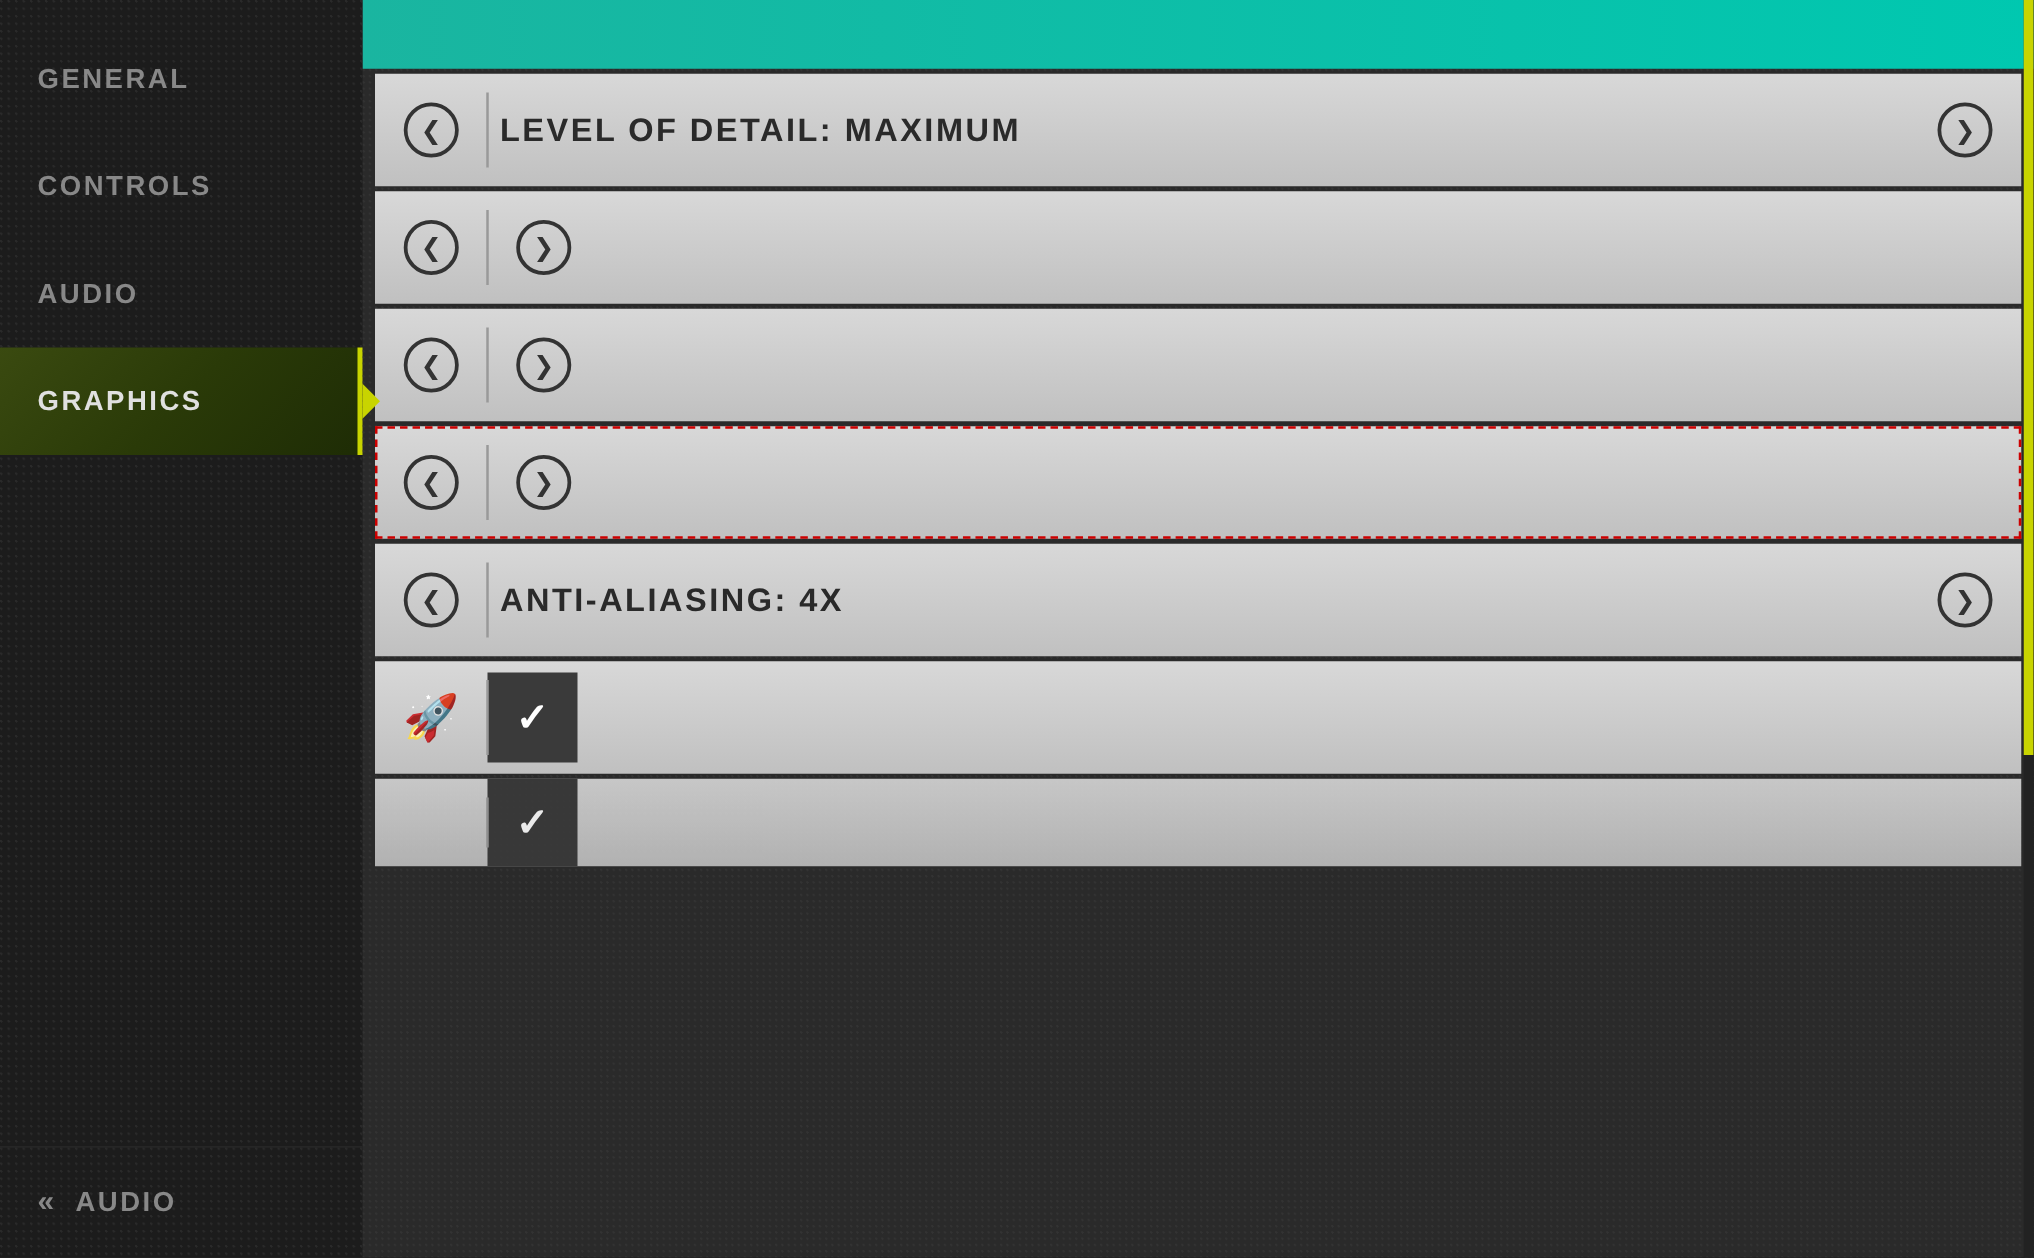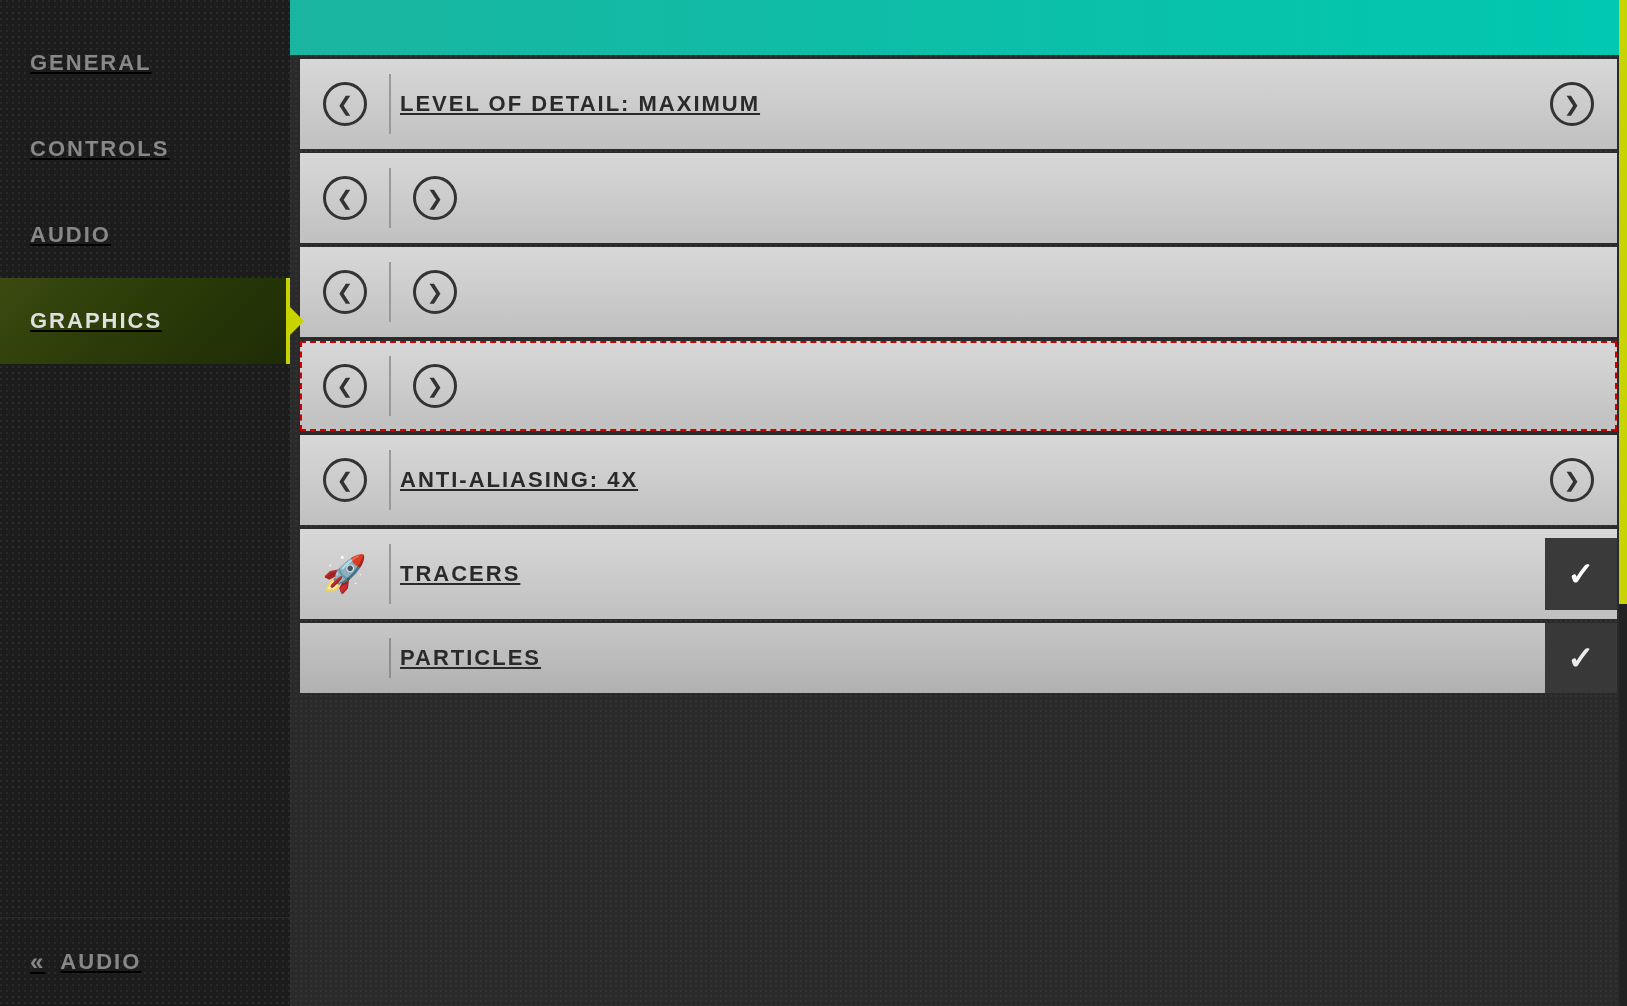--- a/index.html
+++ b/index.html
@@ -17,21 +17,20 @@
     .sidebar {
       width: 290px;
       height: 100%;
       background: #1c1c1c;
       background-image: radial-gradient(circle at 1px 1px, #2a2a2a 1px, transparent 0);
       background-size: 6px 6px;
       display: flex;
       flex-direction: column;
       position: relative;
       flex-shrink: 0;
-      text-decoration: underline;
     }
 
     .sidebar-nav {
       flex: 1;
       display: flex;
       flex-direction: column;
       justify-content: flex-start;
       padding-top: 20px;
     }
 
@@ -175,27 +174,26 @@
       display: flex;
       align-items: center;
       justify-content: center;
       font-size: 20px;
       color: #333;
       background: transparent;
     }
 
     .settings-label {
       flex: 1;
-      font-size: 22px;
+      font-size: 26px;
       font-weight: bold;
       letter-spacing: 2px;
       color: #2a2a2a;
       text-transform: uppercase;
       padding-left: 10px;
-      text-decoration: underline;
     }
 
     
     .settings-row::before {
       content: '';
       position: absolute;
       left: 89px;
       top: 15px;
       bottom: 15px;
       width: 2px;
@@ -321,30 +319,28 @@
       <span class="settings-label">ANTI-ALIASING: 4X</span>
       <div class="right-arrow">
         <div class="circle-arrow">❯</div>
       </div>
     </div>
 
     <div class="settings-row toggle-row" style="background: linear-gradient(180deg, #d8d8d8 0%, #c0c0c0 100%);">
       <div class="icon-area">
         <span class="rocket-icon">🚀</span>
       </div>
-      <span class="settings-label">TRACERS</span>
       <div class="toggle-btn">
         <span class="checkmark">✓</span>
       </div>
     </div>
 
     <div class="settings-row toggle-row particles-row" style="height: 70px; overflow: hidden; background: linear-gradient(180deg, #d8d8d8 0%, #c0c0c0 100%);">
       <div class="icon-area">
       </div>
-      <span class="settings-label">PARTICLES</span>
       <div class="toggle-btn">
         <span class="checkmark">✓</span>
       </div>
     </div>
 
   </div>
 
   <div class="scrollbar-track">
     <div class="scrollbar-thumb"></div>
   </div>

